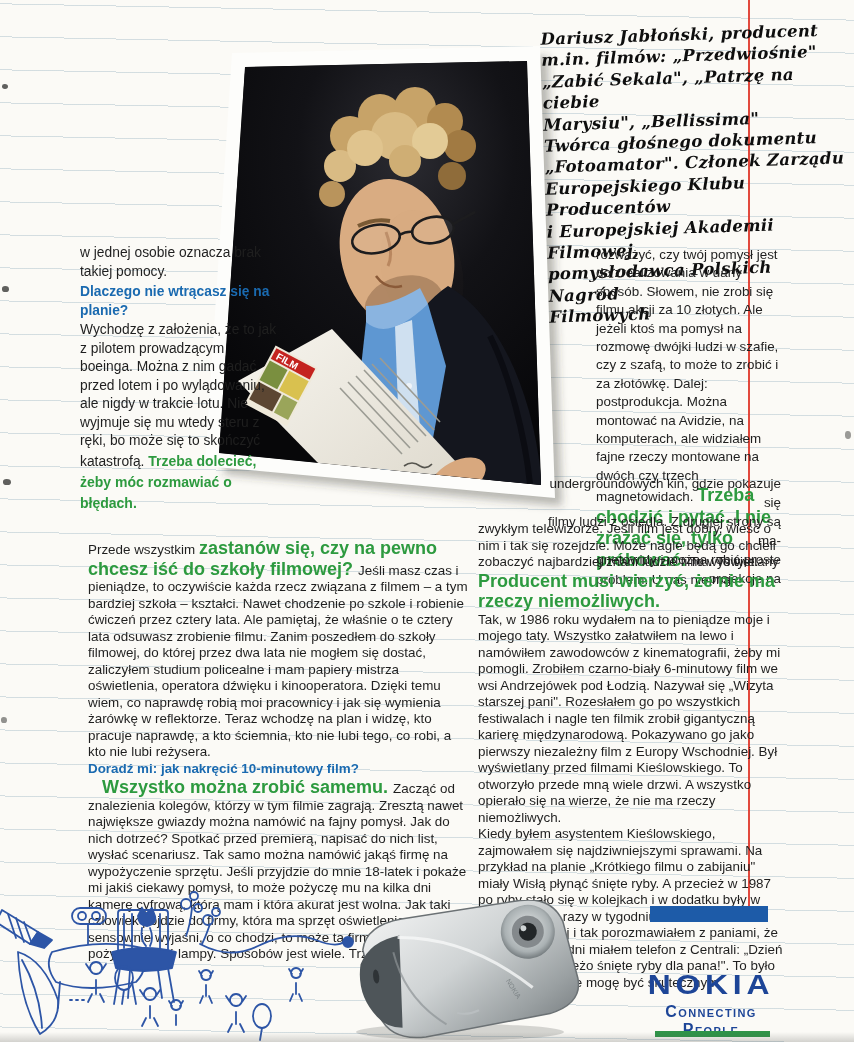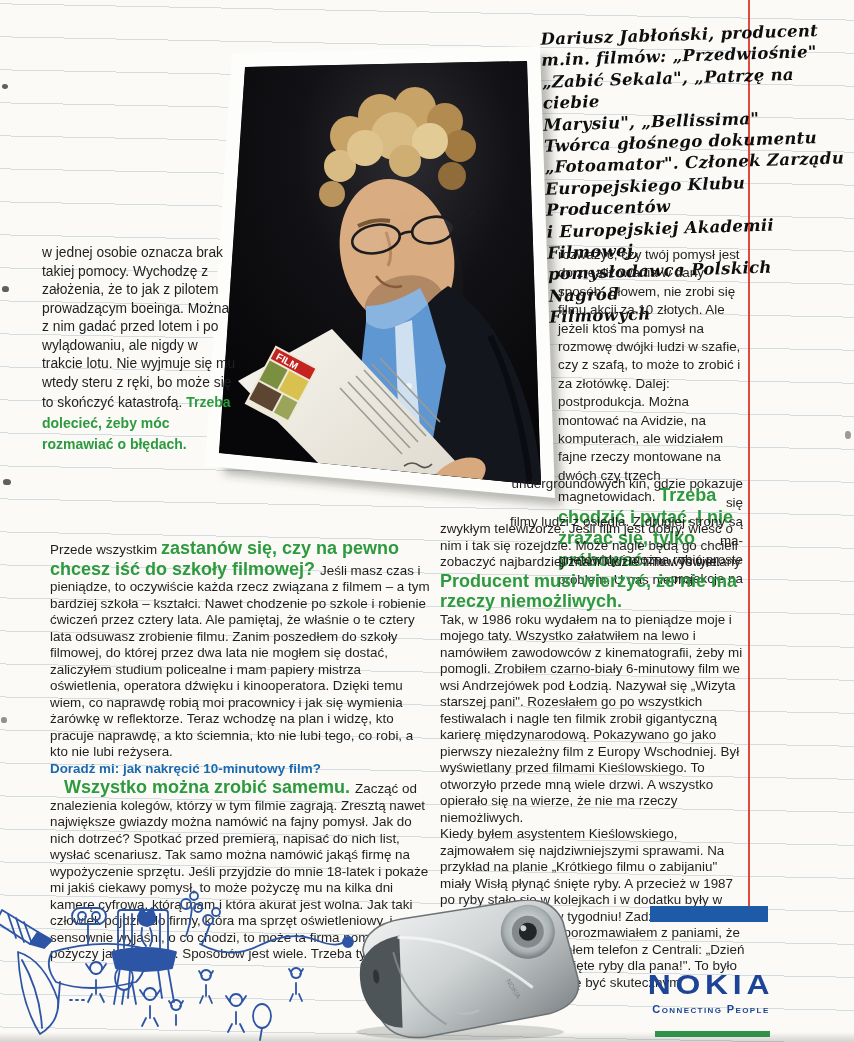--- a/index.html
+++ b/index.html
@@ -20,21 +20,21 @@
     pointer-events:none;
   }
   .bottom-shade{
     position:absolute; left:0; bottom:0; width:854px; height:10px;
     background:linear-gradient(180deg, rgba(0,0,0,0) 0%, rgba(90,90,86,0.25) 100%);
   }
   .speck{position:absolute; background:#3a3a38; border-radius:45% 55% 50% 50%; opacity:.8;}
   .red-line{position:absolute; left:748px; top:0; width:2px; height:912px; background:#e03a2c; opacity:.92;}
 
   
-  .tb{position:absolute; text-align:left;}
+  .tb{position:absolute; text-align:left;margin-left:38px;}
   .b1{left:42px; top:244px; width:197px; font-size:13.8px; line-height:18.5px;}
   .q{color:#1a6ab0; font-weight:bold;}
   .q.block{display:block; margin:2px 0 1px 0;}
   .hl{color:#2d9a3f; font-weight:bold; font-size:14px; line-height:21px;}
   .hl.sm{font-size:18px; line-height:20px;}
   .indent{text-indent:17px;}
   .multiline{white-space:pre-line;}
   .q2{left:42px; top:489px; width:350px; font-size:14.2px; line-height:16.8px;}
   .b3{left:50px; top:538px; width:384px; font-size:13.4px; line-height:16.5px;}
   .b3 p, .r3 p{margin:0;}
@@ -52,21 +52,21 @@
 
   
   .blue-bar{position:absolute; left:650px; top:906px; width:118px; height:16px; background:#1d5ba8;}
   .nokia{position:absolute; left:636px; top:970px; width:150px; text-align:center; color:#1d4597;}
   .nokia .word{
     font-weight:bold; font-size:27px; letter-spacing:4px;
     transform:scaleX(1.18); transform-origin:center; display:block;
   }
   .nokia .tagline{
     display:block; margin-top:2px; font-variant:small-caps; font-weight:bold;
-    font-size:11px; letter-spacing:1.4px;
+    font-size:16px; letter-spacing:1.4px;
   }
   .green-bar{position:absolute; left:655px; top:1031px; width:115px; height:6px; background:#2e9448;}
 
   svg .ink{stroke:#2d55a6; fill:none; stroke-width:1.8; stroke-linecap:round; stroke-linejoin:round;}
 </style>
 </head>
 <body>
 
 <div class="page">
 
@@ -177,20 +177,21 @@
 Marysiu", „Bellissima"
 Twórca głośnego dokumentu
 „Fotoamator". Członek Zarządu
 Europejskiego Klubu Producentów
 i Europejskiej Akademii Filmowej,
 pomysłodawca Polskich Nagród
 Filmowych</div>
 
   <div class="tb b1">
     <span>w jednej osobie oznacza brak takiej pomocy.</span>
+    <span class="q block">Dlaczego nie wtrącasz się na planie?</span>
     <span>Wychodzę z założenia, że to jak z pilotem prowadzącym boeinga. Można z nim gadać przed lotem i po wylądowaniu, ale nigdy w trakcie lotu. Nie wyjmuje się mu wtedy steru z ręki, bo może się to skończyć katastrofą. </span><span class="hl">Trzeba dolecieć, żeby móc rozmawiać o błędach.</span>
   </div>
 
 
   <div class="tb b3">
     <p><span class="indent">Przede wszystkim </span><span class="hl sm">zastanów się, czy na pewno chcesz iść do szkoły filmowej? </span><span>Jeśli masz czas i pieniądze, to oczywiście każda rzecz związana z filmem – a tym bardziej szkoła – kształci. Nawet chodzenie po szkole i robienie ćwiczeń przez cztery lata. Ale pamiętaj, że właśnie o te cztery lata odsuwasz zrobienie filmu. Zanim poszedłem do szkoły filmowej, do której przez dwa lata nie mogłem się dostać, zaliczyłem studium policealne i mam papiery mistrza oświetlenia, operatora dźwięku i kinooperatora. Dzięki temu wiem, co naprawdę robią moi pracownicy i jak się wymienia żarówkę w reflektorze. Teraz wchodzę na plan i widzę, kto pracuje naprawdę, a kto ściemnia, kto nie lubi tego, co robi, a kto nie lubi reżysera.</span></p>
     <p><span class="q">Doradź mi: jak nakręcić 10-minutowy film?</span></p>
     <p><span class="hl sm" style="margin-left:14px;">Wszystko można zrobić samemu. </span><span>Zacząć od znalezienia kolegów, którzy w tym filmie zagrają. Zresztą nawet największe gwiazdy można namówić na fajny pomysł. Jak do nich dotrzeć? Spotkać przed premierą, napisać do nich list, wysłać scenariusz. Tak samo można namówić jakąś firmę na wypożyczenie sprzętu. Jeśli przyjdzie do mnie 18-latek i pokaże mi jakiś ciekawy pomysł, to może pożyczę mu na kilka dni kamerę cyfrową, którą mam i która akurat jest wolna. Jak taki człowiek pójdzie do firmy, która ma sprzęt oświetleniowy, i sensownie wyjaśni, o co chodzi, to może ta firma pomoże mu i pożyczy jakieś lampy. Sposobów jest wiele. Trzeba tylko</span></p>
   </div>
 

